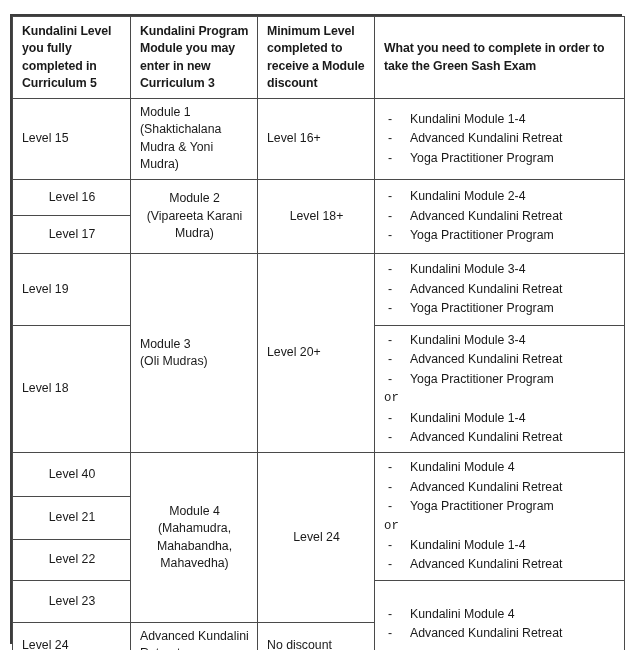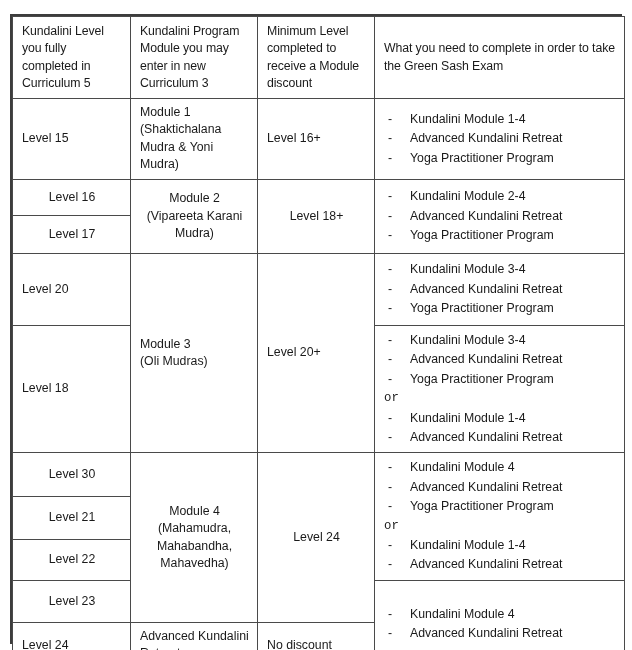--- a/index.html
+++ b/index.html
@@ -50,21 +50,21 @@
     box-sizing: border-box;
   }
 
   
   .col-w1 { width: 118px; }
   .col-w2 { width: 127px; }
   .col-w3 { width: 117px; }
   .col-w4 { width: 250px; }
 
   td.header-cell {
-    font-weight: normal;
+    font-weight: bold;
     font-size: 12.4px;
     vertical-align: middle;
     line-height: 1.46;
     letter-spacing: -0.1px;
     padding-top: 7px;
     padding-bottom: 7px;
   }
 
   td.shaded { background: #d9d9d9; text-align: center; }
 
@@ -168,21 +168,21 @@
               </div>
             </div>
           </td>
         </tr>
 
         <tr style="height:38px">
           <td class="vmid shaded">Level 17</td>
         </tr>
 
         <tr style="height:72px">
-          <td class="vmid">Level 20</td>
+          <td class="vmid">Level 19</td>
           <td class="vmid cell-lines" rowspan="2">Module 3
 (Oli Mudras)</td>
           <td class="vmid" rowspan="2">Level 20+</td>
           <td class="vmid req-cell">
             <div class="req-block">
               <div class="req-row">
                 <span class="req-dash">-</span>
                 <span class="req-text">Kundalini Module 3-4</span>
               </div>
               <div class="req-row">
@@ -220,21 +220,21 @@
               </div>
               <div class="req-row">
                 <span class="req-dash">-</span>
                 <span class="req-text">Advanced Kundalini Retreat</span>
               </div>
             </div>
           </td>
         </tr>
 
         <tr style="height:40px">
-          <td class="vmid shaded">Level 30</td>
+          <td class="vmid shaded">Level 40</td>
           <td class="vmid shaded cell-lines" rowspan="4">Module 4
 (Mahamudra, Mahabandha, Mahavedha)</td>
           <td class="vmid shaded" rowspan="4">Level 24</td>
           <td class="vmid req-cell" rowspan="3">
             <div class="req-block">
               <div class="req-row">
                 <span class="req-dash">-</span>
                 <span class="req-text">Kundalini Module 4</span>
               </div>
               <div class="req-row">

